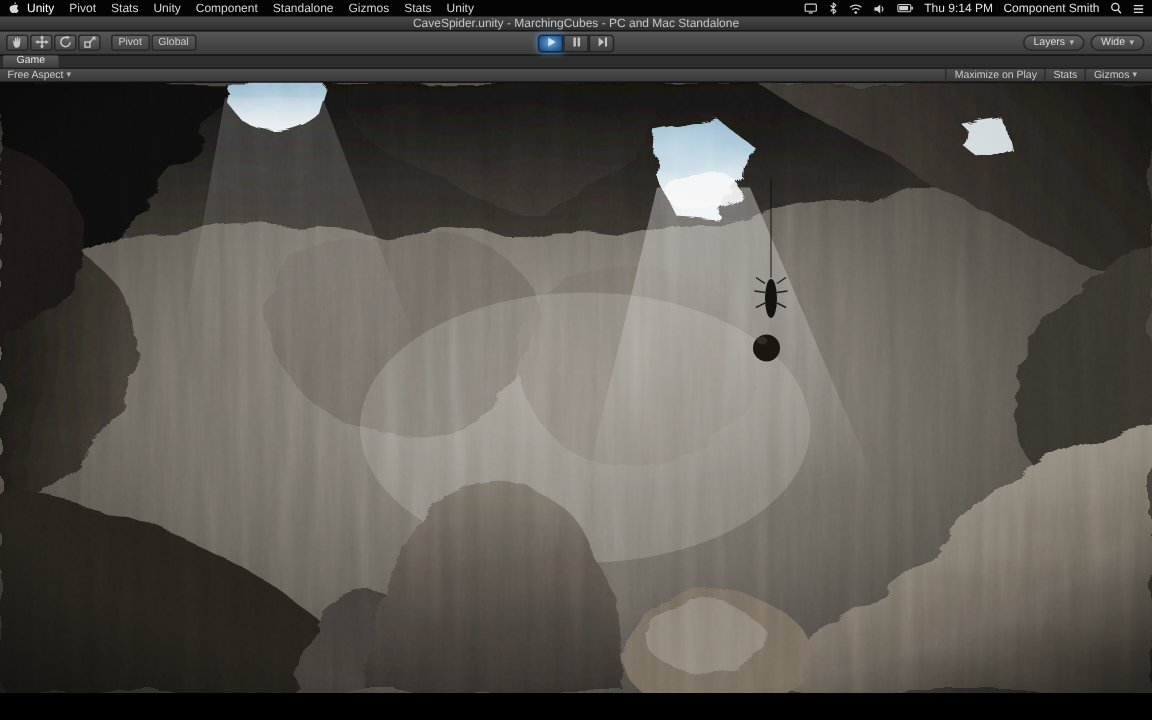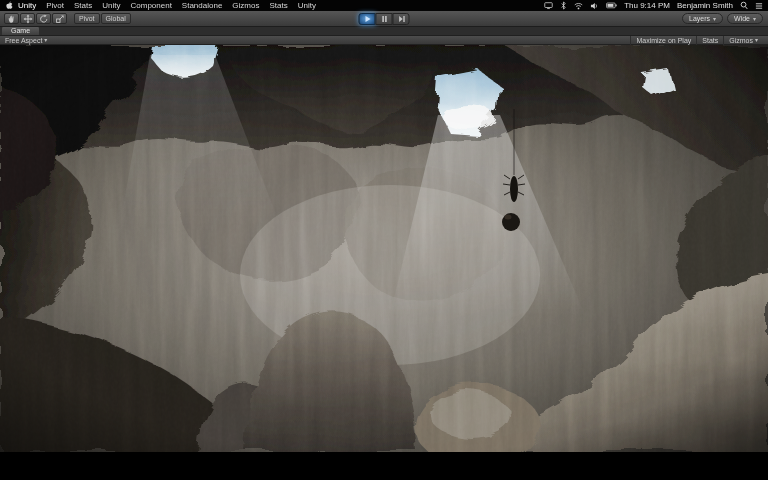--- a/index.html
+++ b/index.html
@@ -94,39 +94,42 @@
           </svg>
       </span>
       <span class="mb-ic">
         <svg width="11" height="7" viewBox="0 0 12 7">
             <rect x="0.6" y="0.8" width="9.4" height="5.2" rx="1" fill="none" stroke="#cfcfcf" stroke-width="0.8"></rect>
             <rect x="10.4" y="2.4" width="1.2" height="2" fill="#cfcfcf"></rect>
             <rect x="1.6" y="1.8" width="6.5" height="3.2" fill="#cfcfcf"></rect>
           </svg>
       </span>
       <span class="txt">Thu 9:14 PM</span>
-      <span class="txt">Benjamin Smith</span>
+      <span class="txt">Component Smith</span>
       <span class="mb-ic">
         <svg width="8" height="9" viewBox="0 0 9 10">
             <circle cx="4" cy="4" r="2.7" fill="none" stroke="#dcdcdc" stroke-width="1"></circle>
             <line x1="6" y1="6.2" x2="8.2" y2="8.8" stroke="#dcdcdc" stroke-width="1.1"></line>
           </svg>
       </span>
       <span class="mb-ic">
         <svg width="8" height="8" viewBox="0 0 9 9">
             <g stroke="#dcdcdc" stroke-width="1">
               <line x1="1" y1="2" x2="8" y2="2"></line>
               <line x1="1" y1="4.5" x2="8" y2="4.5"></line>
               <line x1="1" y1="7" x2="8" y2="7"></line>
             </g>
           </svg>
       </span>
     </span>
   </div>
 
+  <div class="titlebar">
+    <span class="window-title">CaveSpider.unity - MarchingCubes - PC and Mac Standalone</span>
+  </div>
 
   <div class="toolbar">
     <div class="tools">
       <div class="tool-btn">
         <span><svg width="10" height="10" viewBox="0 0 10 10">
               <path d="M3,8.6 C2.2,7.4 1.6,5.6 1.8,4 L2.6,4.1 2.9,5.8 3,2.4 3.8,2.3 4,5 4.3,1.8 5.1,1.8 5.3,5 5.8,2.4 6.6,2.6 6.4,6.2 C6.3,7.6 5.6,8.6 4.6,8.8 Z" fill="#c8c8c8"></path>
             </svg></span>
       </div>
       <div class="tool-btn">
         <span><svg width="10" height="10" viewBox="0 0 10 10">

